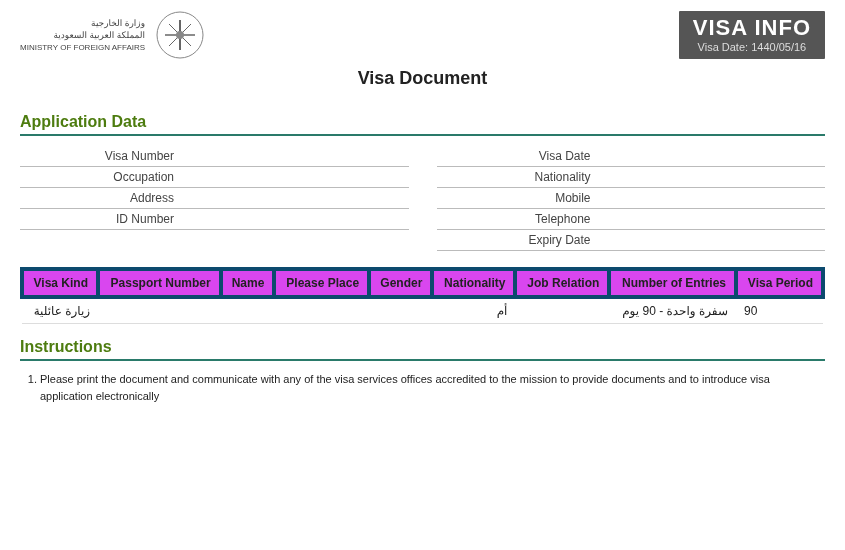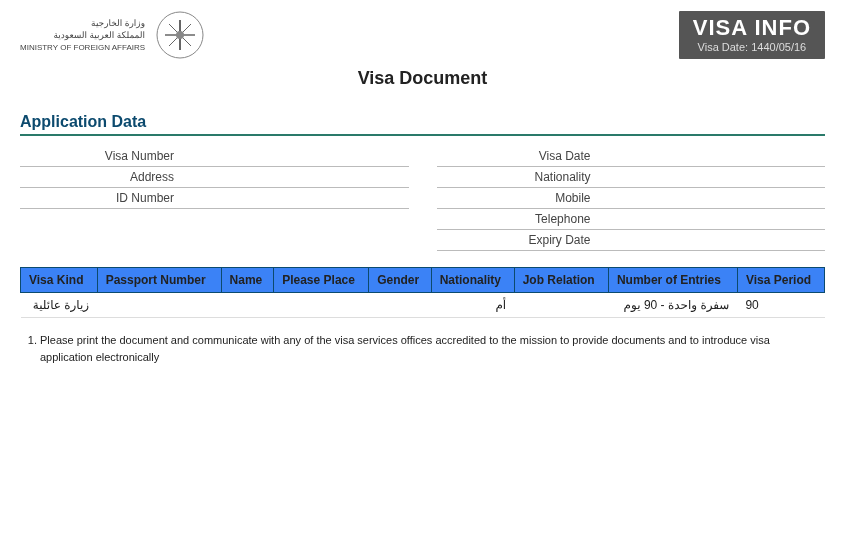--- a/index.html
+++ b/index.html
@@ -62,21 +62,21 @@
       font-size: 18px;
       font-weight: bold;
       color: #222;
       margin-bottom: 24px;
     }
 
     
     .section-heading {
       font-size: 16px;
       font-weight: bold;
-      color: #0c4a6e;
+      color: #4d7c0f;
       border-bottom: 2px solid #2a7a6a;
       padding-bottom: 3px;
       margin-bottom: 10px;
     }
 
     
     .app-data-section {
       margin-bottom: 16px;
     }
     .app-data-grid {
@@ -108,25 +108,25 @@
     
     .wanted-section {
       margin-bottom: 14px;
     }
     .wanted-table {
       width: 100%;
       border-collapse: collapse;
       font-size: 12px;
     }
     .wanted-table th {
-      background: #3b82f6;
-      color: #222;
-      text-align: left;
+      background: #d946ef;
+      color: #222;
+      text-align: right;
       padding: 5px 8px;
-      border: 1px solid #0c4a6e;
+      border: 4px solid #0c4a6e;
       font-weight: bold;
       vertical-align: top;
     }
     .wanted-table td {
       padding: 5px 8px;
       border-bottom: 1px solid #ddd;
       vertical-align: top;
       color: #222;
     }
     .wanted-table tr:nth-child(even) td {
@@ -177,20 +177,24 @@
 
 <div class="page-title">Visa Document</div>
 
 <div class="app-data-section">
   <div class="section-heading">Application Data</div>
   <div class="app-data-grid">
 
     <div>
       <div class="field-row">
         <span class="field-label">Visa Number</span>
+        <span class="field-value"></span>
+      </div>
+      <div class="field-row">
+        <span class="field-label">Occupation</span>
         <span class="field-value"></span>
       </div>
       <div class="field-row">
         <span class="field-label">Address</span>
         <span class="field-value"></span>
       </div>
       <div class="field-row">
         <span class="field-label">ID Number</span>
         <span class="field-value"></span>
       </div>
@@ -246,16 +250,17 @@
           <td style="direction: rtl;">أم</td>
           <td></td>
           <td style="direction: rtl;">سفرة واحدة - 90 يوم</td>
           <td>90</td>
         </tr>
       </tbody>
   </table>
 </div>
 
 <div class="instructions-section">
+  <div class="section-heading">Instructions</div>
   <ol class="instructions-list" id="instructions-list">
   <li>Please print the document and communicate with any of the visa services offices accredited to the mission to provide documents and to introduce visa application electronically</li>
     </ol>
 </div>
 
 </body></html>

